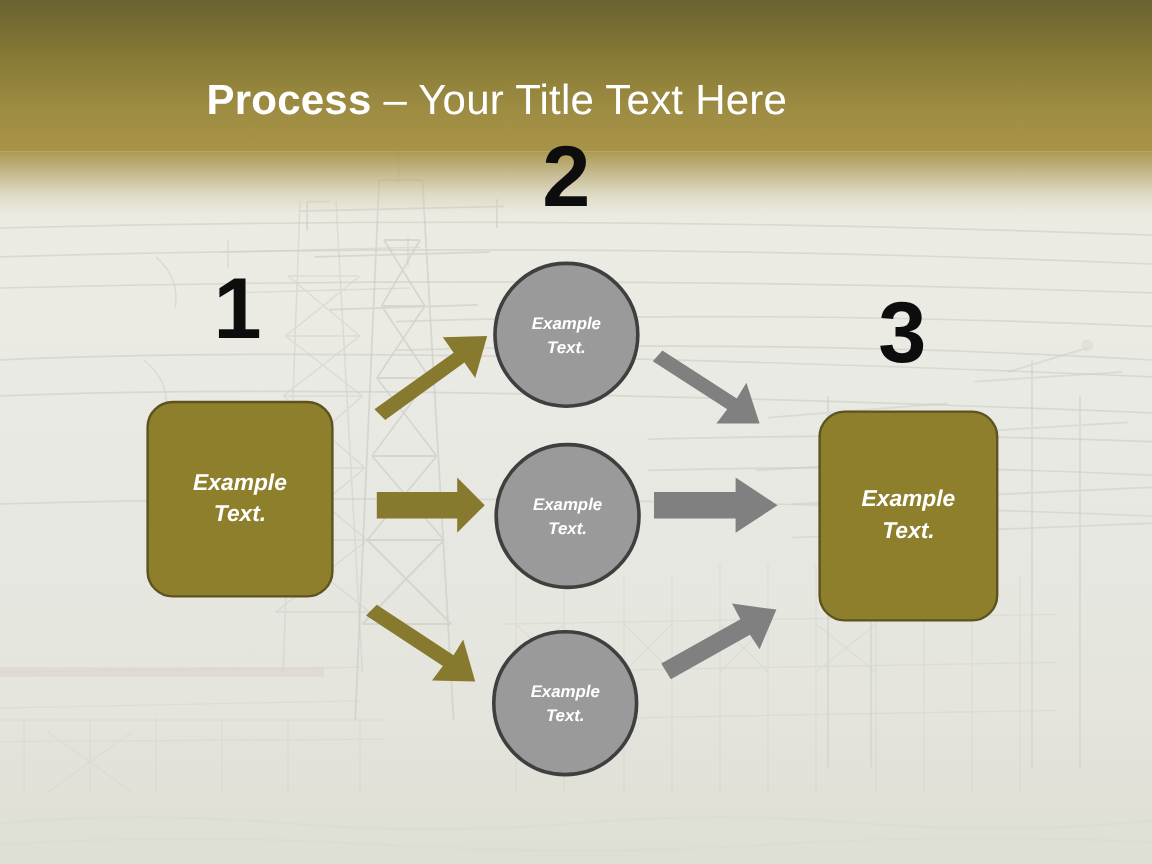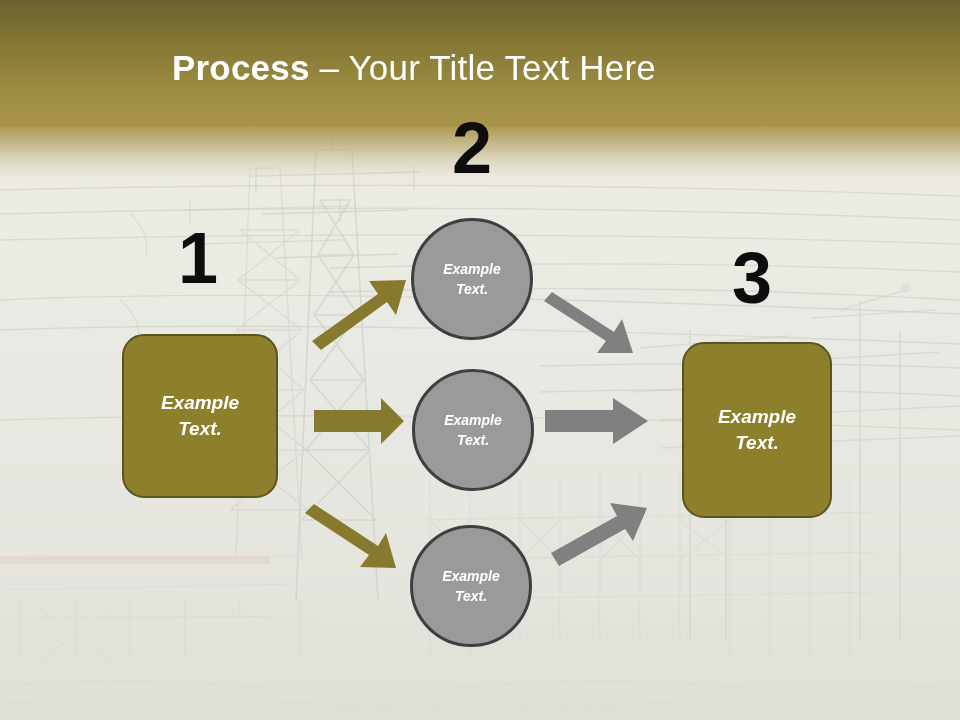--- a/index.html
+++ b/index.html
@@ -54,21 +54,21 @@
     height: 60px;
     background: linear-gradient(to bottom,
        rgba(168,148,72,0.95) 0%,
        rgba(181,166,109,0.72) 30%,
        rgba(205,196,160,0.45) 60%,
        rgba(228,225,210,0.18) 85%,
        rgba(236,234,223,0) 100%);
   }
   .slide-title {
     position: absolute;
-    left: 0; top: 48px;
+    left: 0; top: 64px;
     width: 828px;
     text-align: center;
     color: #ffffff;
     font-size: 35px;
     line-height: 40px;
     letter-spacing: 0.2px;
     white-space: nowrap;
   }
   .slide-title .t-bold { font-weight: bold; }
   .slide-title .t-light { font-weight: normal; }

